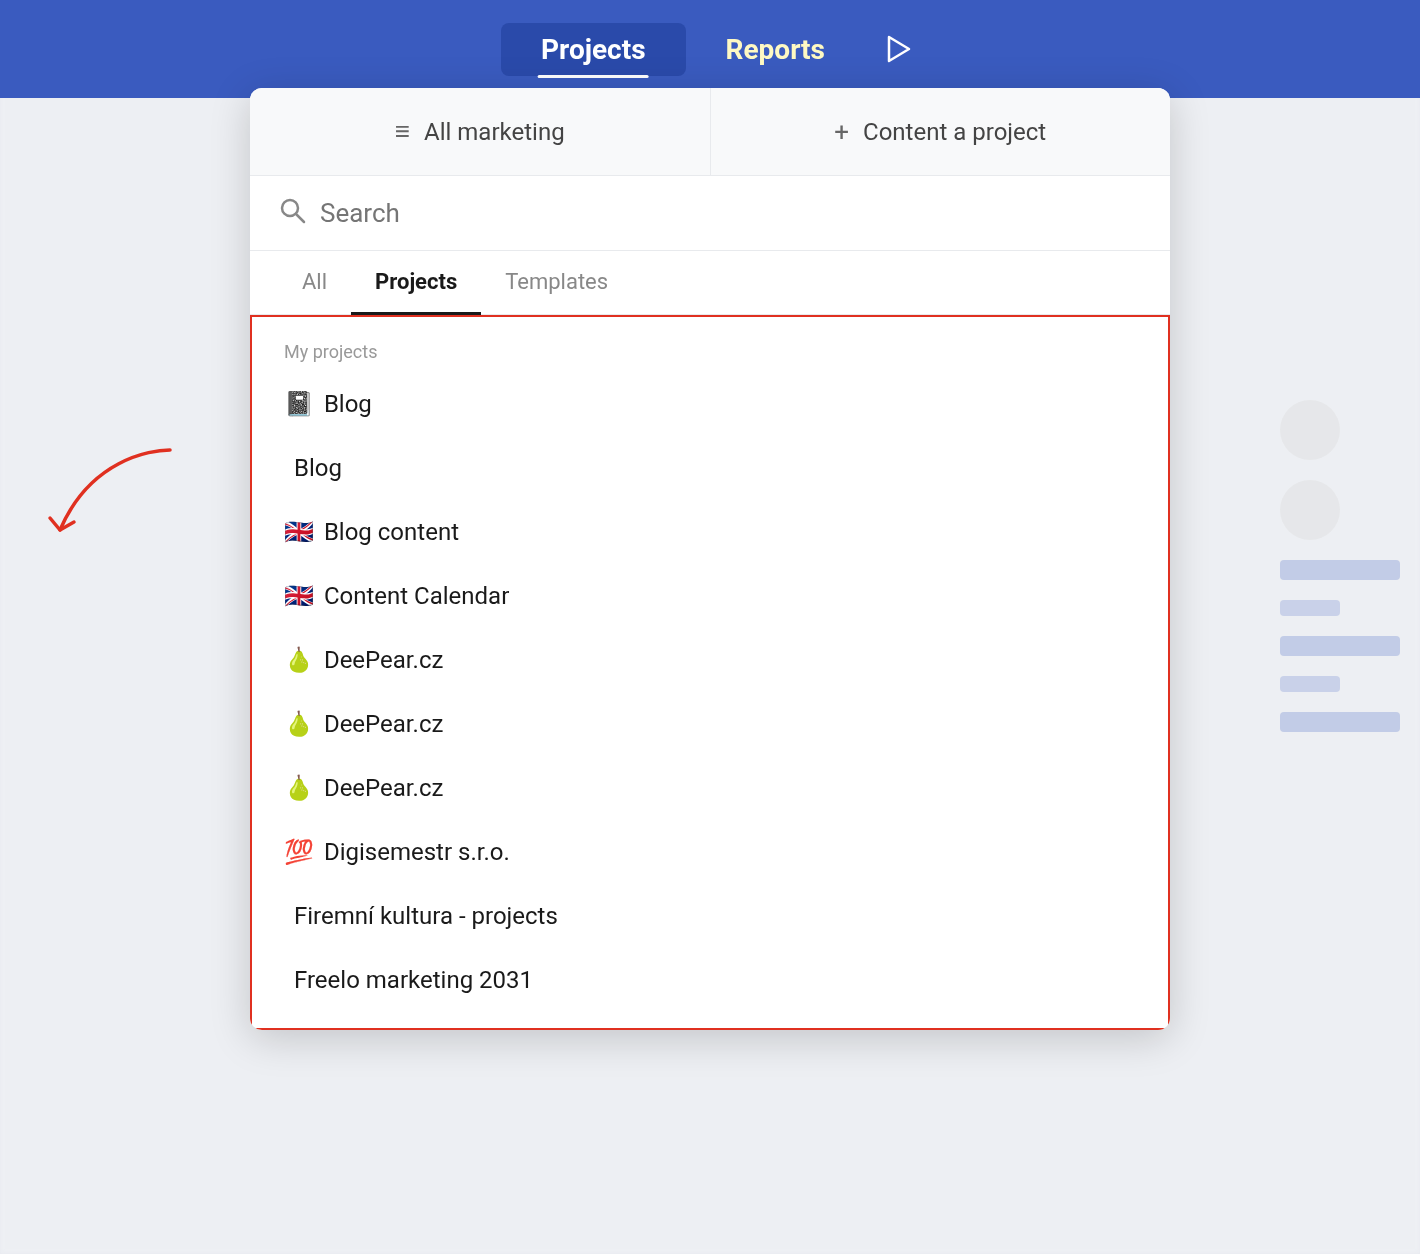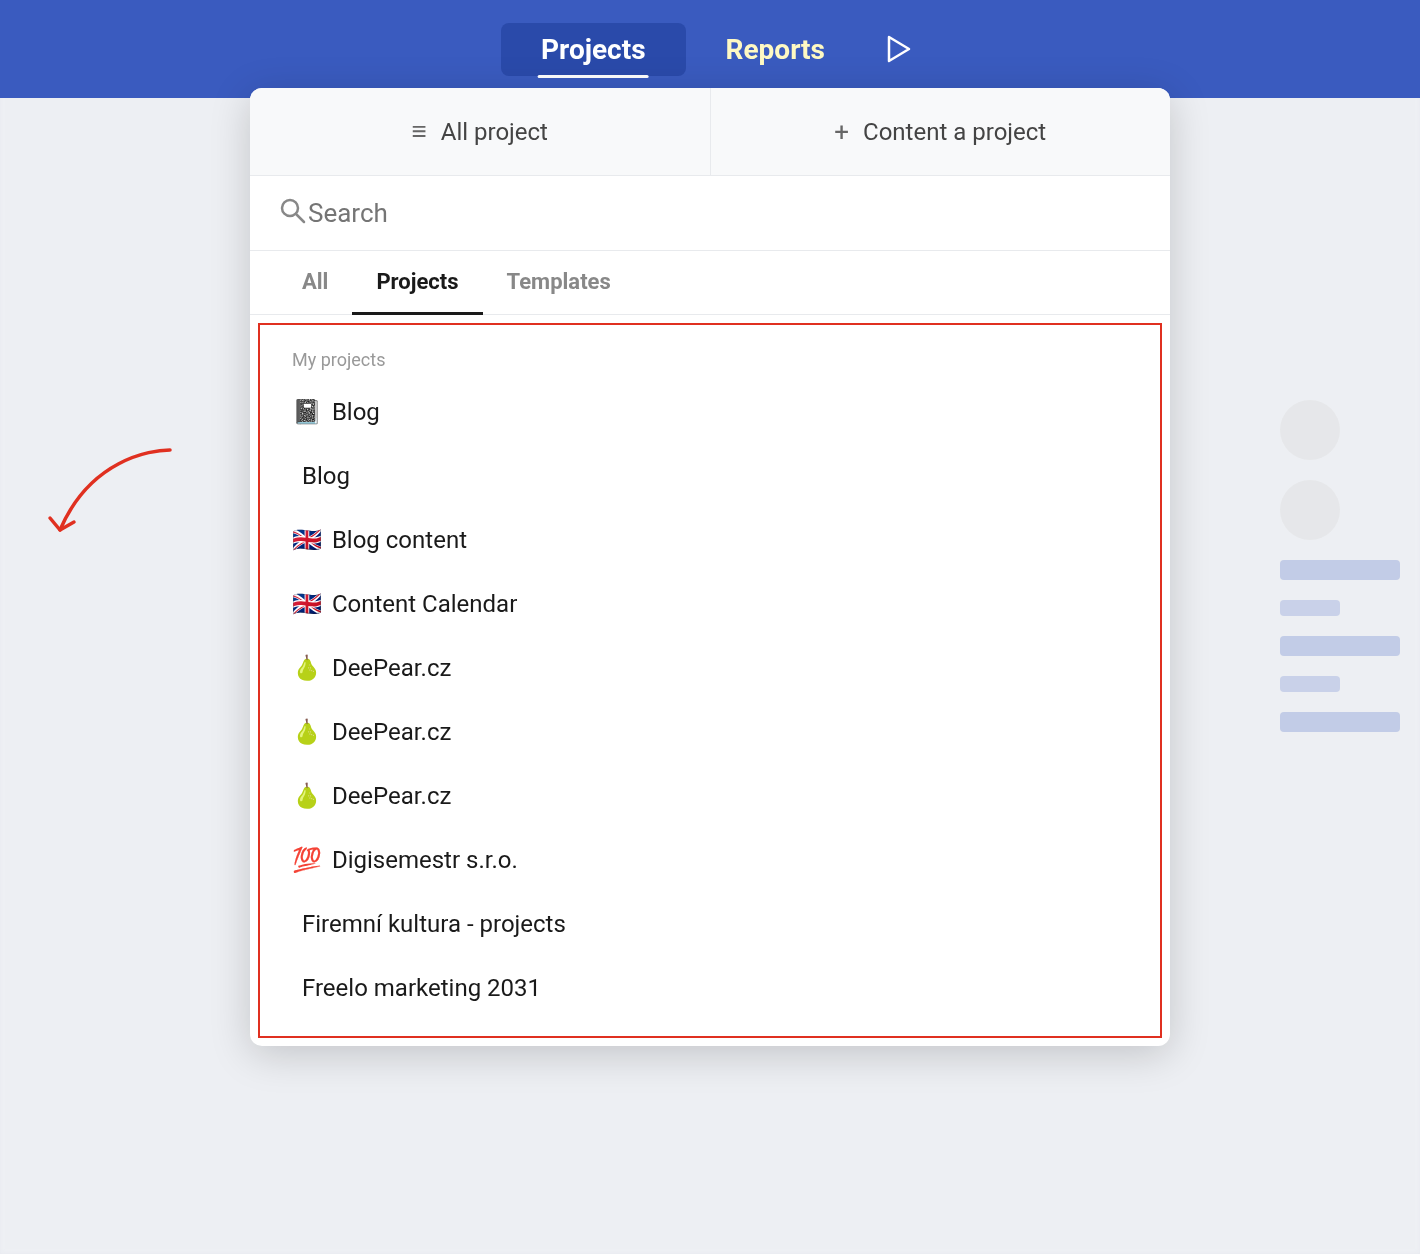--- a/index.html
+++ b/index.html
@@ -113,21 +113,21 @@
     .top-btn .btn-icon {
       font-size: 26px;
       color: #666;
     }
 
     
     .search-row {
       padding: 20px 28px;
       display: flex;
       align-items: center;
-      gap: 2px;
+      gap: 14px;
       border-bottom: 1px solid #e8eaed;
     }
 
     .search-icon-wrap {
       color: #888;
       font-size: 26px;
     }
 
     .search-input {
       border: none;
@@ -147,34 +147,33 @@
       border-bottom: 1px solid #e8eaed;
     }
 
     .tab {
       padding: 18px 24px;
       font-size: 22px;
       color: #888;
       cursor: pointer;
       border-bottom: 3px solid transparent;
       margin-bottom: -1px;
-      font-weight: bold;
     }
 
     .tab.active {
       color: #1a1a1a;
       font-weight: 700;
       border-bottom-color: #1a1a1a;
     }
 
     
     .project-list-container {
       position: relative;
       border: 2.5px solid #e03020;
-      margin: 8px;
+      margin: 0;
       max-height: 860px;
       overflow: hidden;
     }
 
     .project-list-scroll {
       overflow-y: auto;
       max-height: 860px;
       padding: 16px 0;
     }
 
@@ -278,21 +277,21 @@
       <polygon points="10,6 30,18 10,30" fill="none" stroke="white" stroke-width="2.5" stroke-linejoin="round"></polygon>
     </svg>
   </div>
 </nav>
 
 <div class="dropdown-panel">
 
   <div class="top-buttons">
     <button class="top-btn">
       <span class="btn-icon">≡</span>
-      <span>All project</span>
+      <span>All marketing</span>
     </button>
     <button class="top-btn">
       <span class="btn-icon">+</span>
       <span>Content a project</span>
     </button>
   </div>
 
   <div class="search-row">
     <span class="search-icon-wrap">
       <svg width="28" height="28" viewBox="0 0 28 28" fill="none" xmlns="http://www.w3.org/2000/svg">

